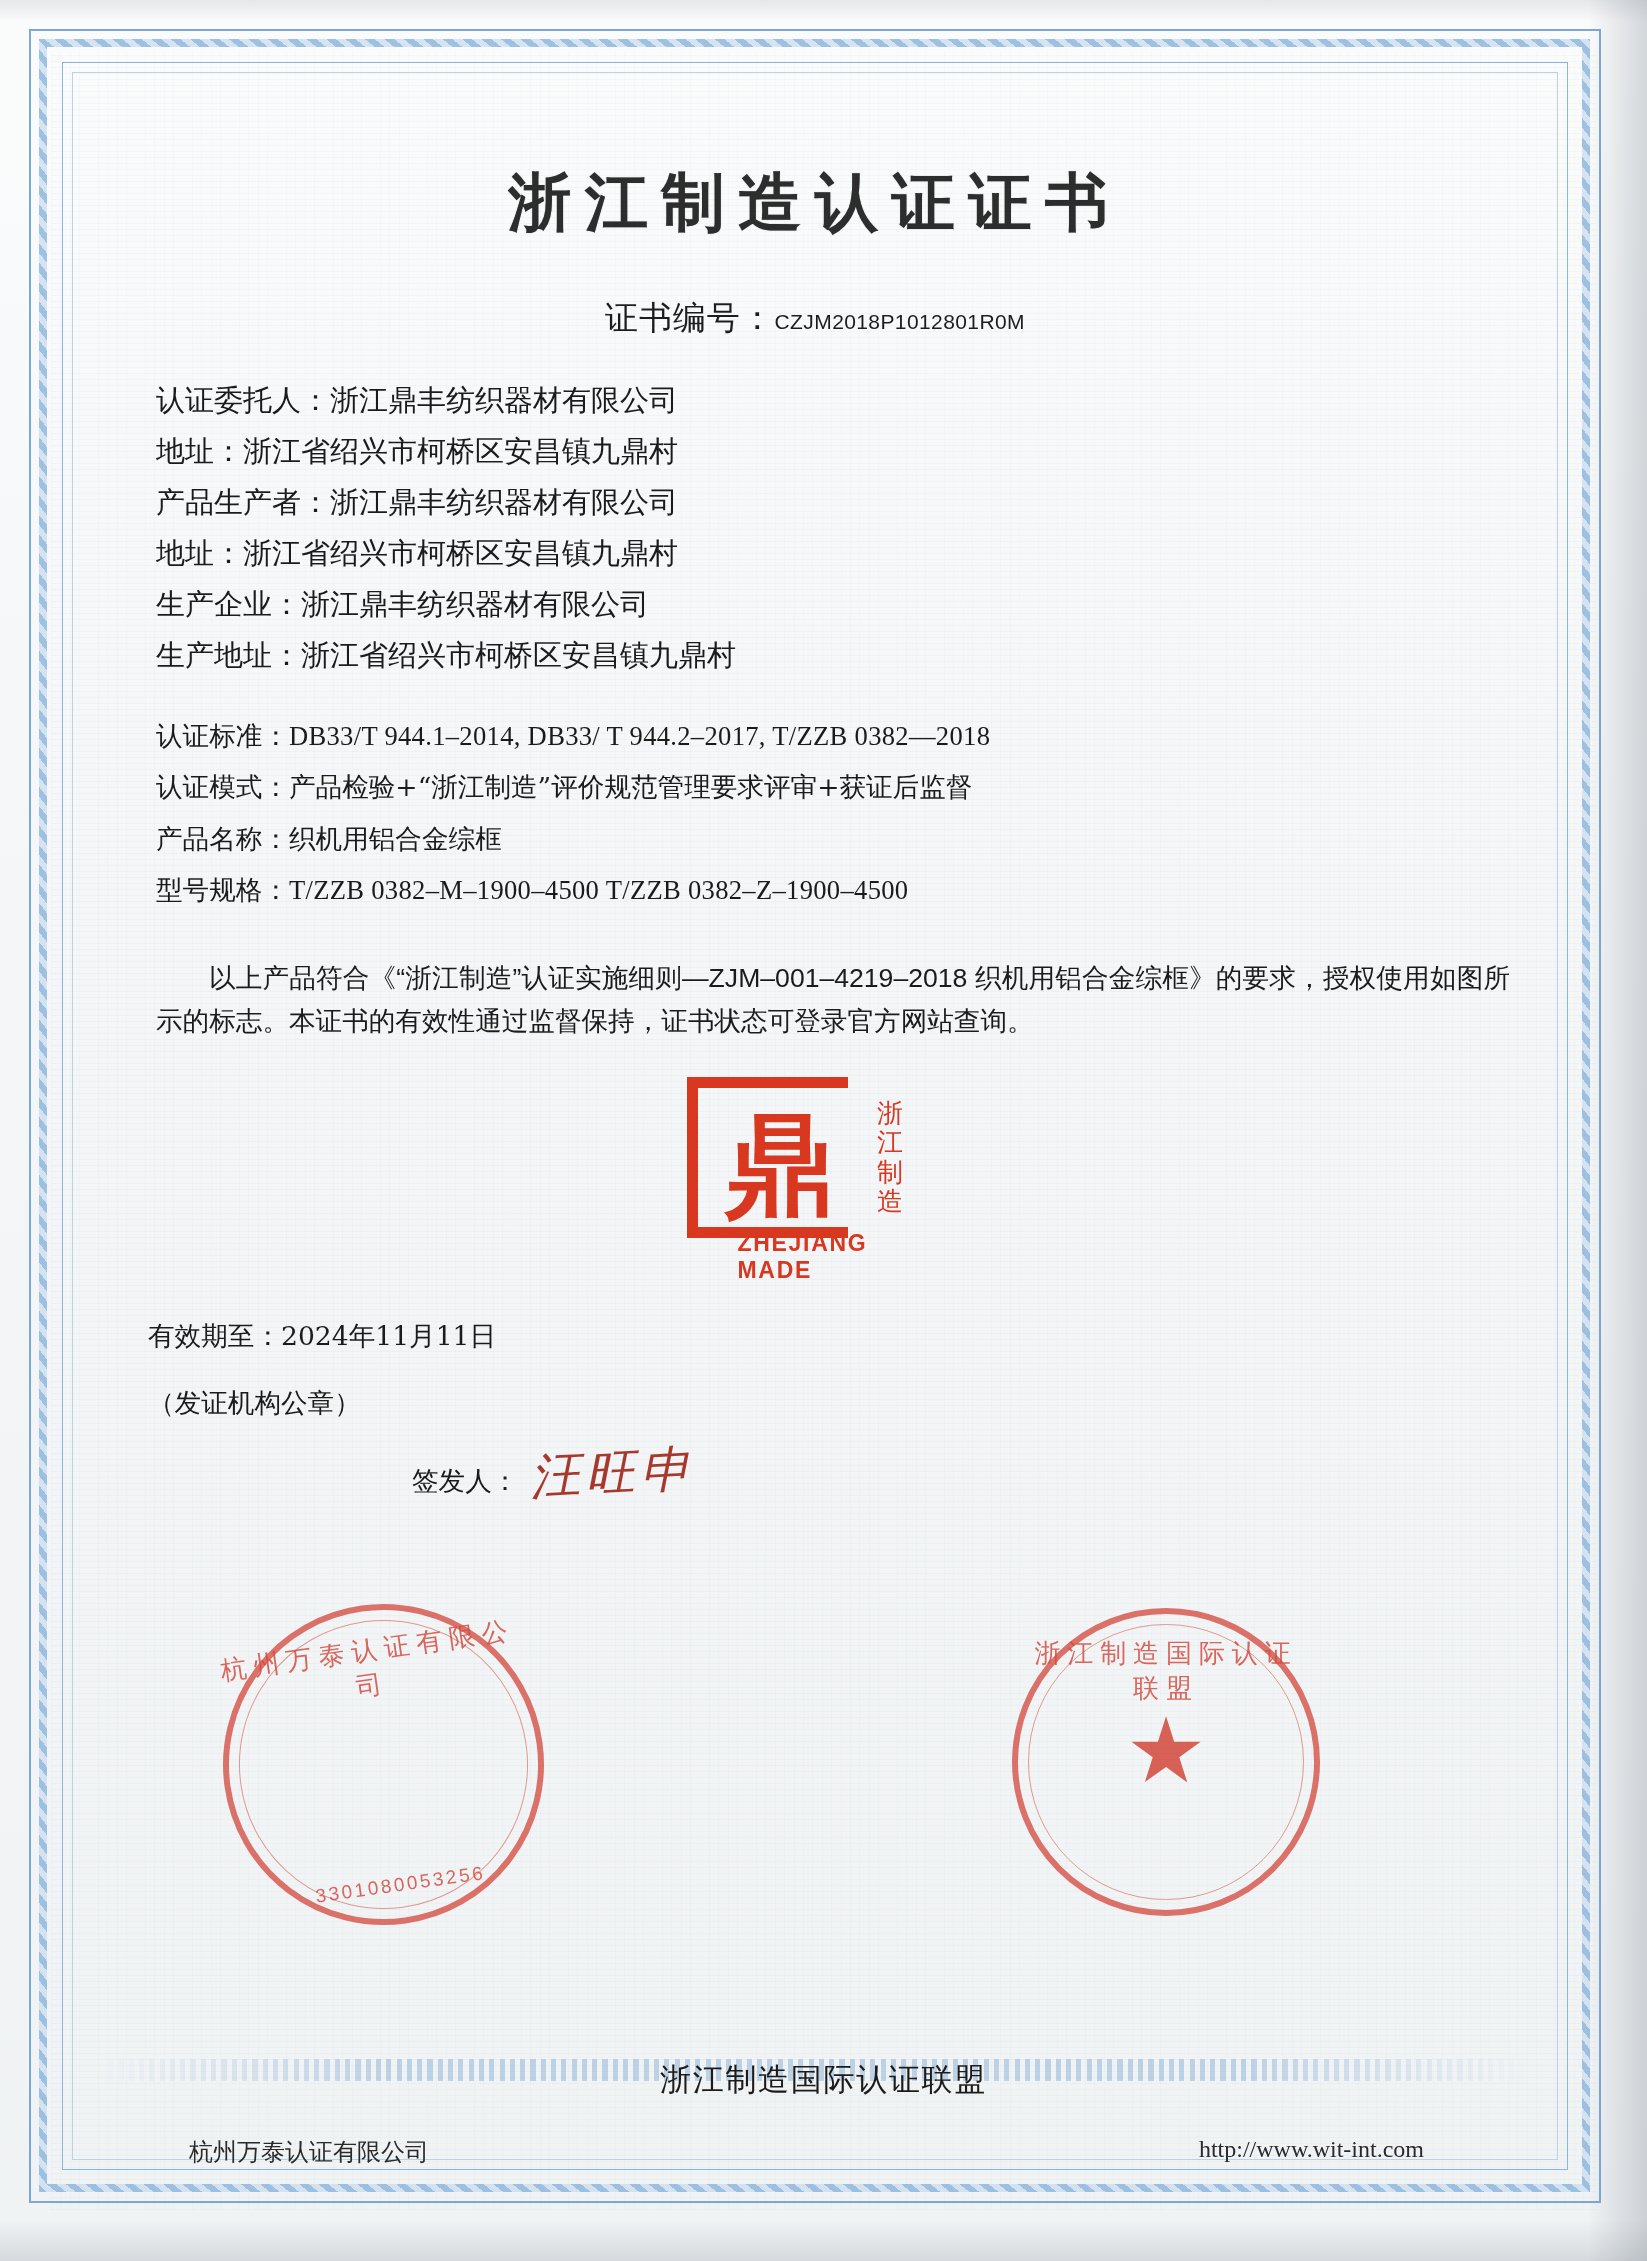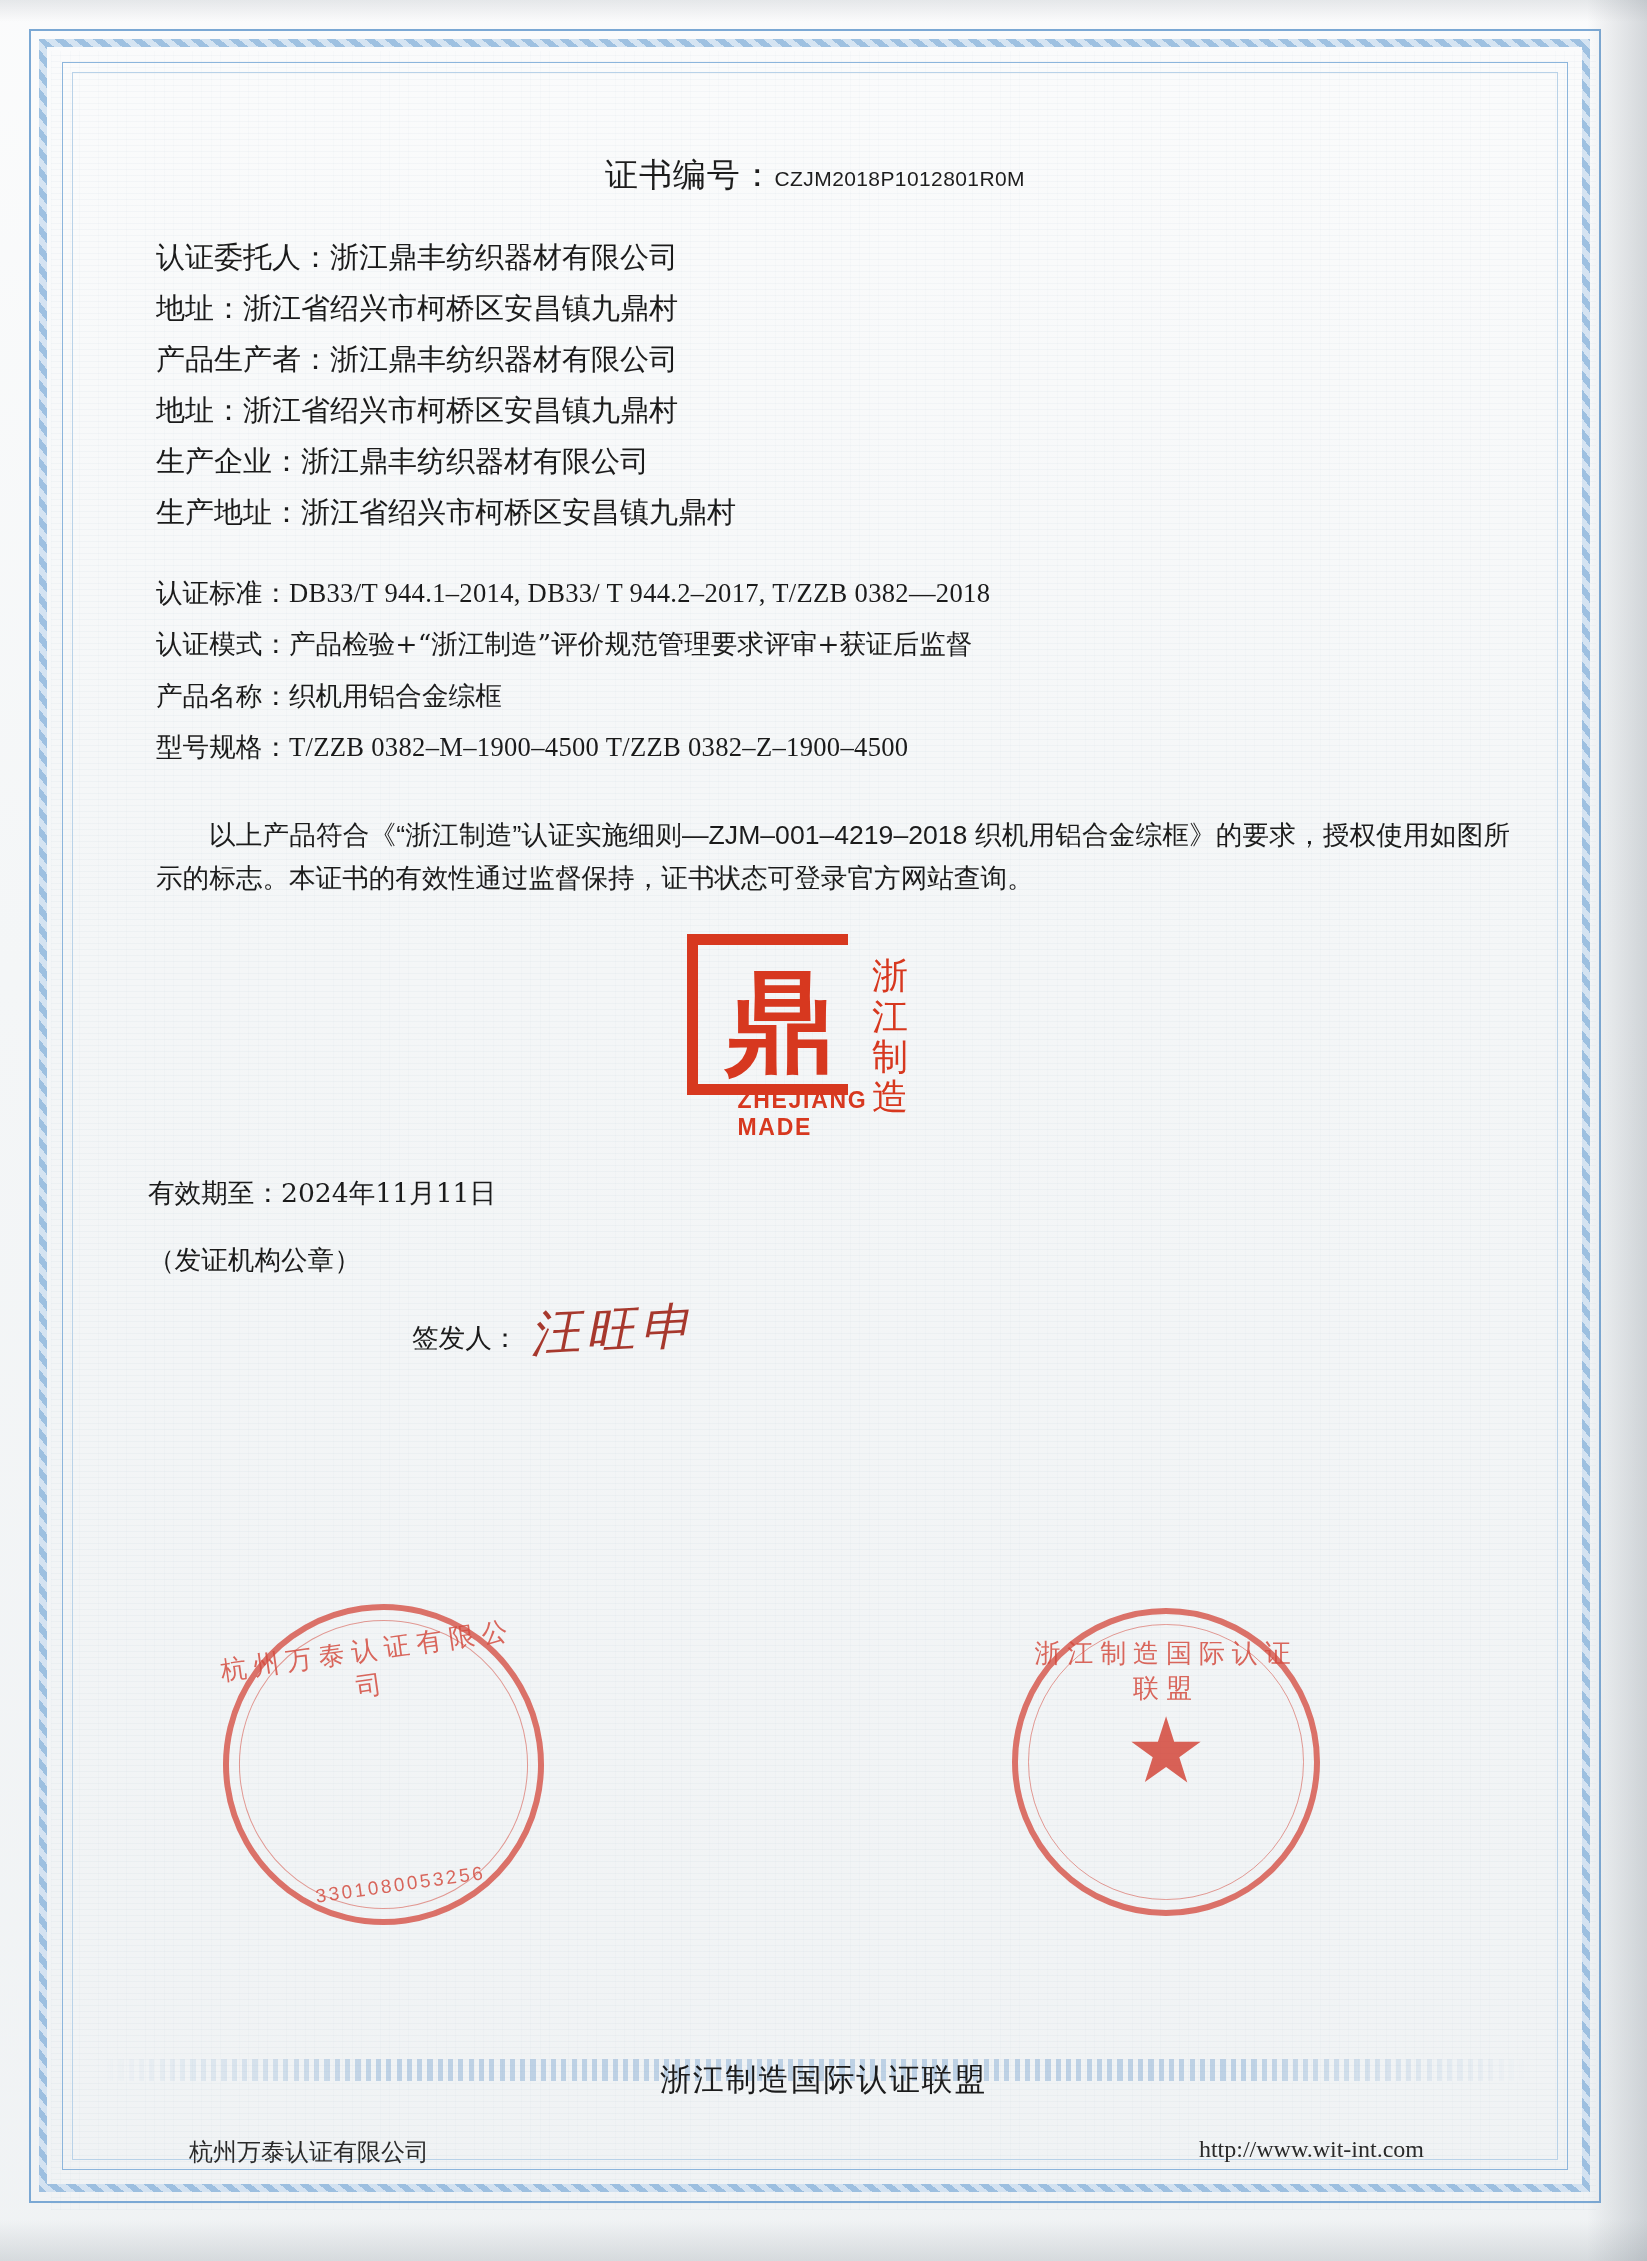--- a/index.html
+++ b/index.html
@@ -182,21 +182,21 @@
     font-weight: 700;
     line-height: 127px;
     text-align: center;
   }
   #zj-logo-side {
     position: absolute;
     right: 34px; top: 22px;
     width: 38px;
     color: #d7381f;
     font-family: "DejaVu Serif", serif;
-    font-size: 36px;
+    font-size: 26px;
     line-height: 1.12;
     letter-spacing: 0.9px;
     text-align: center;
   }
   #zj-logo-en {
     position: absolute;
     left: 51px; bottom: 12px;
     color: #d7381f;
     font-family: "Liberation Sans", sans-serif;
     font-size: 23px;
@@ -329,20 +329,21 @@
 
   <div id="paper-texture"></div>
 
   <div class="border-frame" id="border-outer"></div>
   <div class="border-frame" id="border-mid"></div>
   <div class="border-frame" id="border-inner"></div>
   <div class="border-frame" id="border-hairline"></div>
 
   <div id="content">
 
+    <div id="cert-title">浙江制造认证证书</div>
 
     <div id="cert-number-row">
       <span id="cert-number-label">证书编号：</span><span id="cert-number-value">CZJM2018P1012801R0M</span>
     </div>
 
     <div class="field-block">
       <div class="field-row">
         <span class="field-label">认证委托人：</span><span class="field-value">浙江鼎丰纺织器材有限公司</span>
       </div>
       <div class="field-row">

